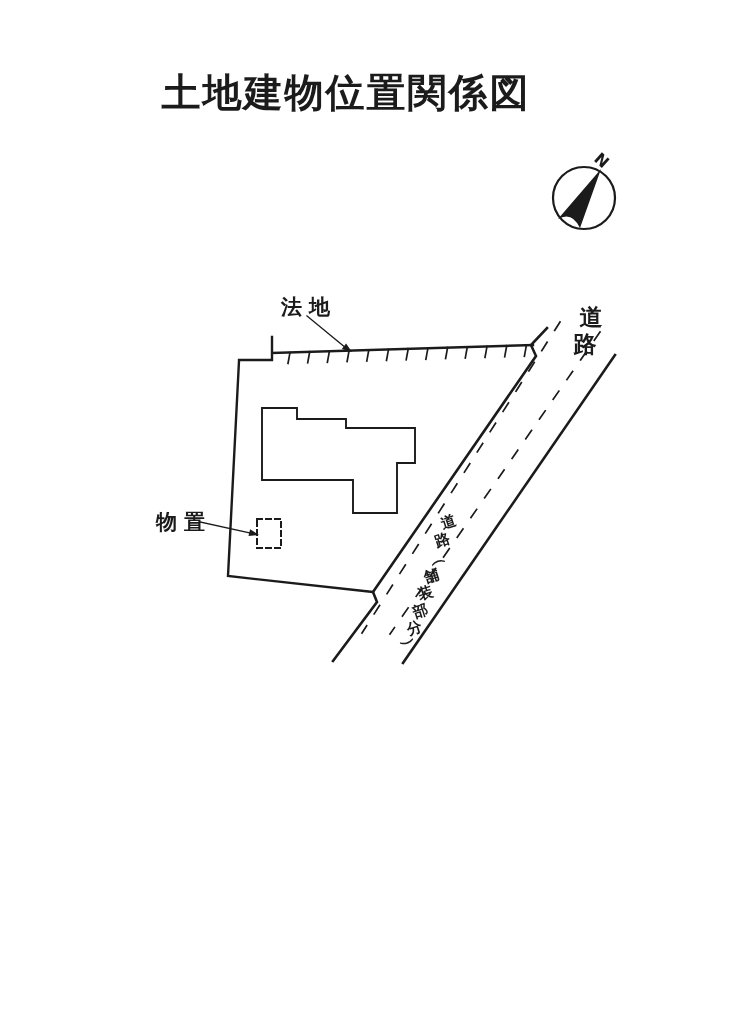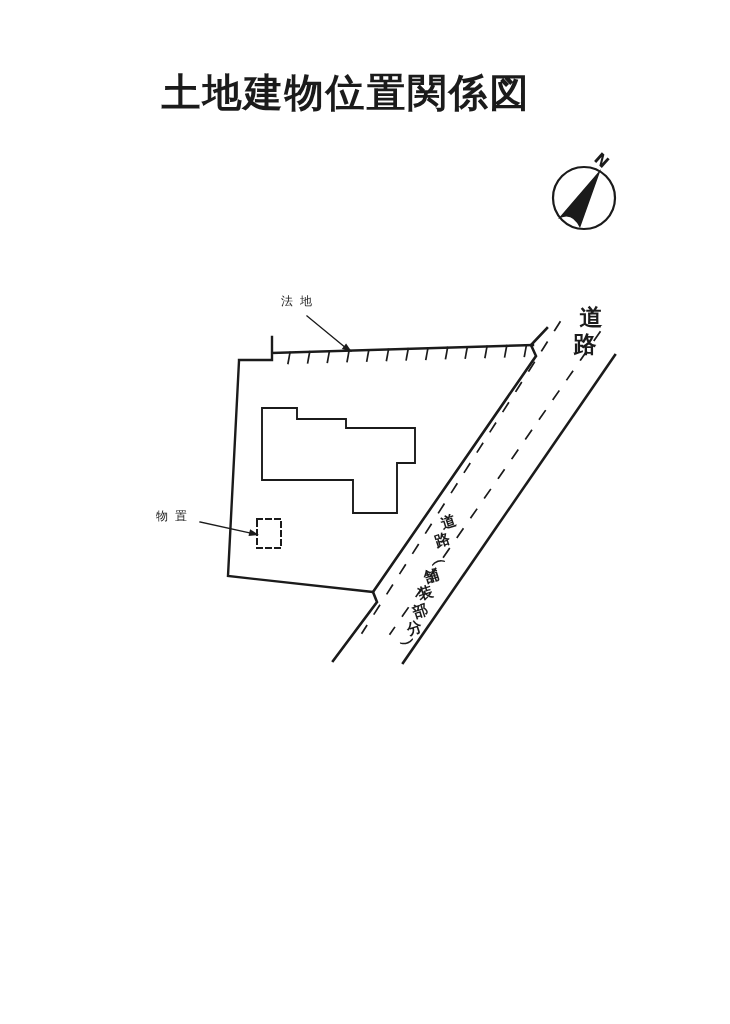--- a/index.html
+++ b/index.html
@@ -9,21 +9,21 @@
     font-family:"DejaVu Sans","Liberation Sans",sans-serif;
     color:#1b1b1b;
   }
   .abs{position:absolute;}
   #title{
     top:66px;left:0;width:692px;text-align:center;
     font-size:39px;font-weight:700;letter-spacing:2px;
     white-space:nowrap;
   }
   .callout{
-    font-size:12px;font-weight:400;letter-spacing:7px;white-space:nowrap;
+    font-size:21px;font-weight:700;letter-spacing:7px;white-space:nowrap;
   }
   #slope-label{top:293px;left:281px;}
   #shed-label{top:508px;left:156px;}
   .vchar{
     position:absolute;font-weight:700;white-space:nowrap;
     transform-origin:center center;
   }
   #north-label{
     top:151px;left:595px;font-size:16px;font-weight:700;
     transform:rotate(42deg);

